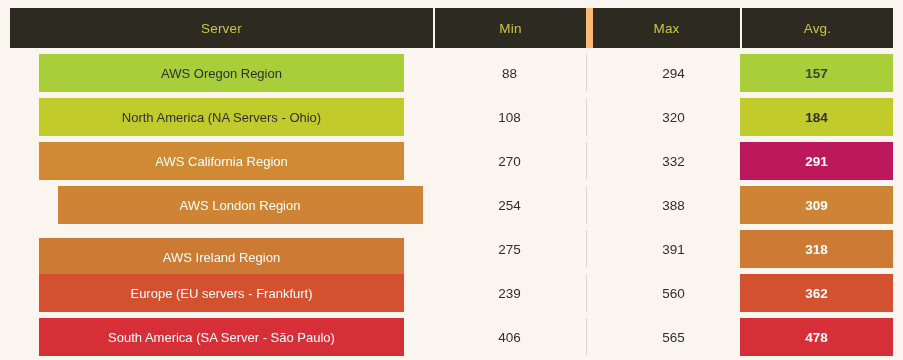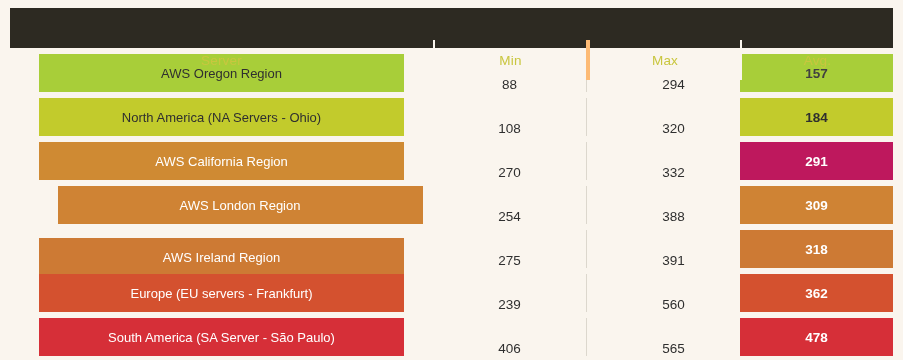--- a/index.html
+++ b/index.html
@@ -33,25 +33,24 @@
   }
   .th {
     display: flex;
     align-items: center;
     justify-content: center;
     color: #c9c63f;
     font-size: 13.5px;
     letter-spacing: .2px;
     box-sizing: border-box;
     height: 100%;
-    margin-top: 32px;
   }
   .th-server { width: 423px; }
   .th-min    { width: 153px; border-left: 2px solid #faf5ee; }
-  .th-max    { width: 154px; border-left: 4px solid #fdba74; }
+  .th-max    { width: 154px; border-left: 7px solid #fdba74; }
   .th-avg    { width: 153px; border-left: 2px solid #faf5ee; }
 
   
   .tbody {
     width: 883px;
   }
   .trow {
     display: flex;
     height: 38px;
     margin-top: 6px;
@@ -70,21 +69,21 @@
     width: 365px;
     height: 38px;
     display: flex;
     align-items: center;
     justify-content: center;
     box-sizing: border-box;
   }
 
   .cell-min, .cell-max {
     display: flex;
-    align-items: flex-end;
+    align-items: center;
     justify-content: center;
     font-size: 13.5px;
     color: #2f2f2f;
     box-sizing: border-box;
   }
   .cell-min { width: 153px; }
   .cell-max { width: 154px; border-left: 1px solid #dcd7cd; padding-left: 20px; }
 
   .cell-avg {
     width: 153px;

